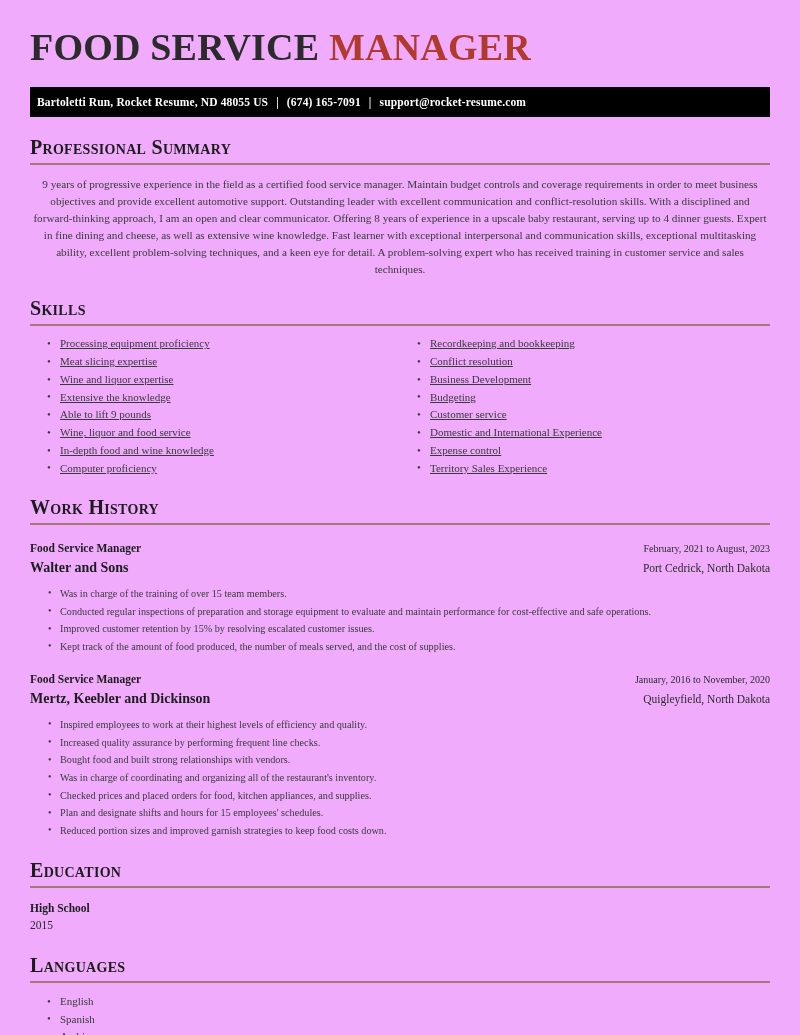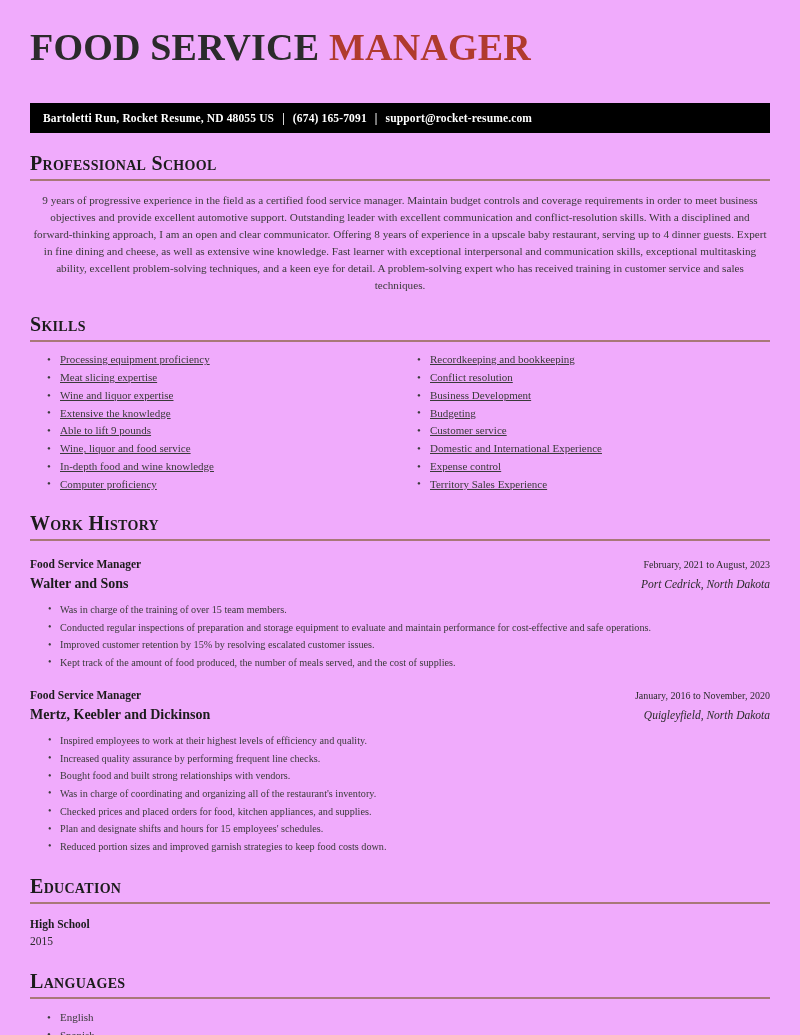--- a/index.html
+++ b/index.html
@@ -30,27 +30,27 @@
     font-weight: bold;
     letter-spacing: 0.2px;
     padding-top: 28px;
     line-height: 1.05;
     white-space: nowrap;
   }
   .name-title .first { color: #2b2b2b; }
   .name-title .accent { color: #b03a2e; }
 
   .contact-bar {
-    margin-top: 35px;
+    margin-top: 19px;
     background: #000000;
     color: #ffffff;
     height: 30px;
     display: flex;
     align-items: center;
-    padding-left: 13px;
+    padding-left: 7px;
     font-size: 11.5px;
     font-weight: bold;
     letter-spacing: 0.15px;
   }
   .contact-bar .sep {
     padding: 0 8px;
     color: #ffffff;
   }
 
   
@@ -130,21 +130,20 @@
     color: #2b2b2b;
     text-align: right;
   }
   .job-company {
     font-size: 14px;
     font-weight: bold;
     color: #1c1c1c;
   }
   .job-location {
     font-size: 11.5px;
-    font-style: italic;
     color: #2b2b2b;
     text-align: right;
   }
   .job ul {
     margin: 7px 0 0 0;
     padding-left: 30px;
     list-style: none;
   }
   .job li {
     font-size: 10.2px;
@@ -225,21 +224,21 @@
 
   <div class="contact-bar">
     <span>Bartoletti Run, Rocket Resume, ND 48055 US</span>
     <span class="sep">|</span>
     <span>(674) 165-7091</span>
     <span class="sep">|</span>
     <span>support@rocket-resume.com</span>
   </div>
 
   <div class="section">
-    <div class="section-heading">Professional School</div>
+    <div class="section-heading">Professional Summary</div>
     <div class="rule"></div>
     <div class="summary">9 years of progressive experience in the field as a certified food service manager. Maintain budget controls and coverage requirements in order to meet business objectives and provide excellent automotive support. Outstanding leader with excellent communication and conflict-resolution skills. With a disciplined and forward-thinking approach, I am an open and clear communicator. Offering 8 years of experience in a upscale baby restaurant, serving up to 4 dinner guests. Expert in fine dining and cheese, as well as extensive wine knowledge. Fast learner with exceptional interpersonal and communication skills, exceptional multitasking ability, excellent problem-solving techniques, and a keen eye for detail. A problem-solving expert who has received training in customer service and sales techniques.</div>
   </div>
 
   <div class="section">
     <div class="section-heading">Skills</div>
     <div class="rule"></div>
     <div class="skills-wrap">
       <div class="skills-col">
         <ul>

